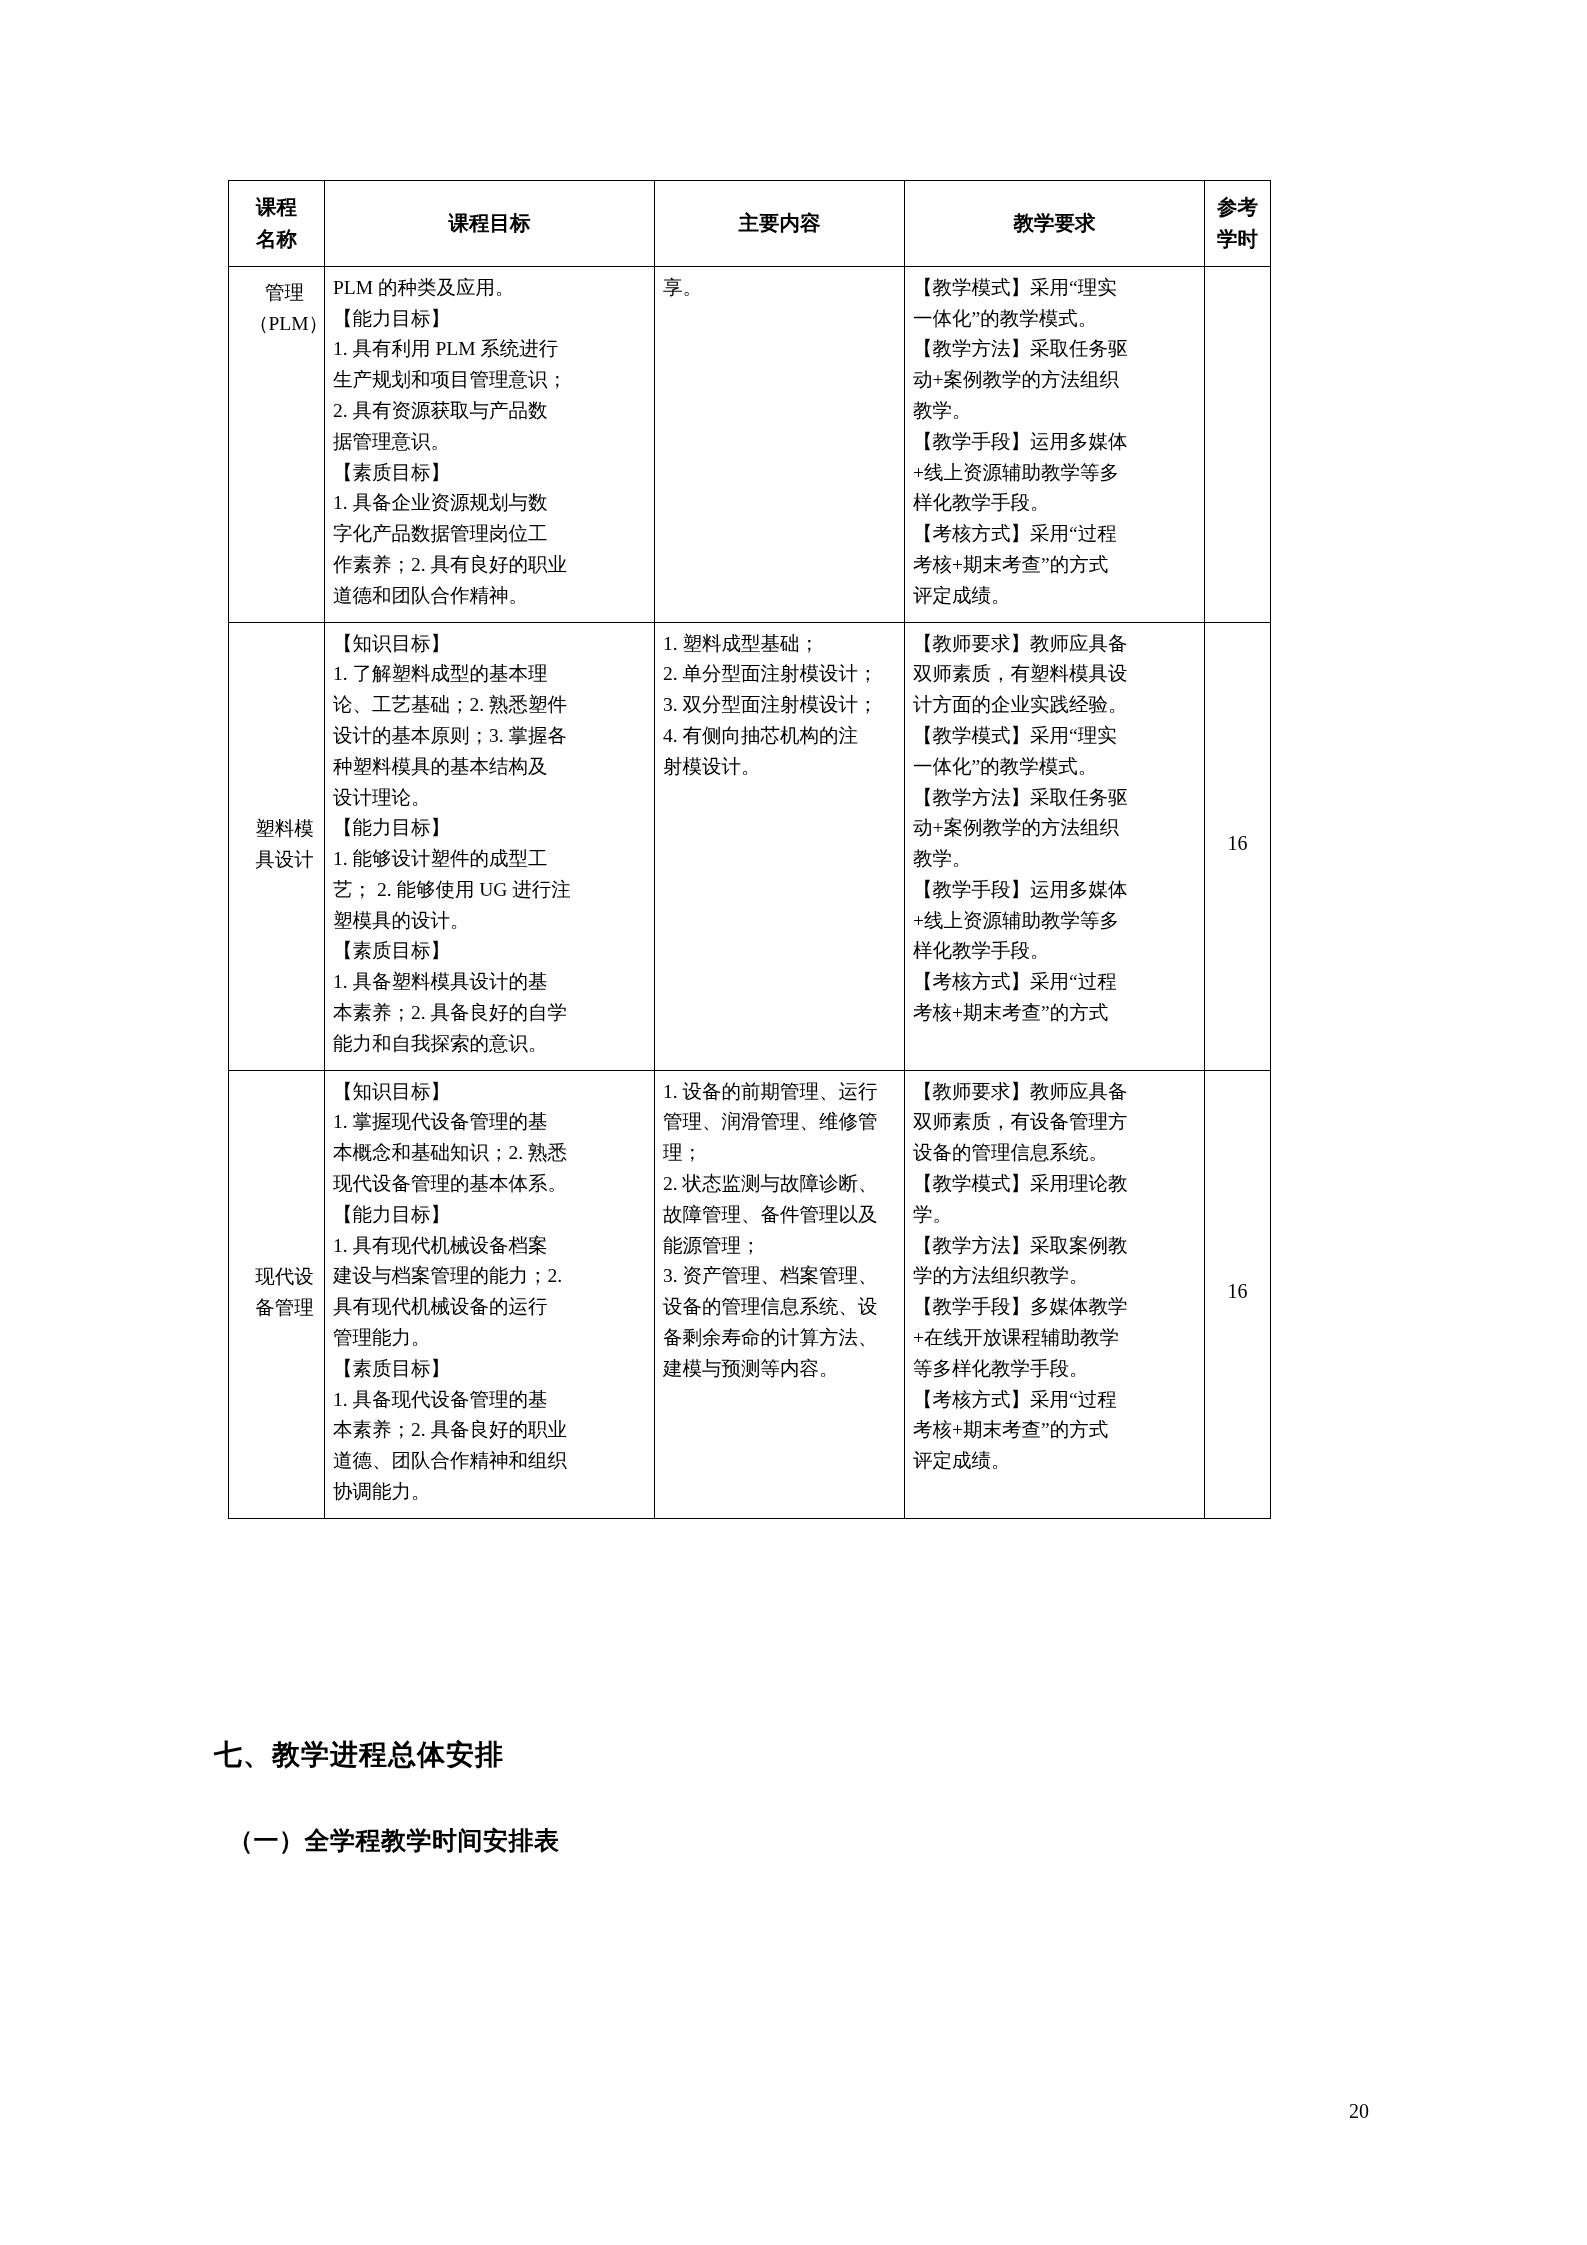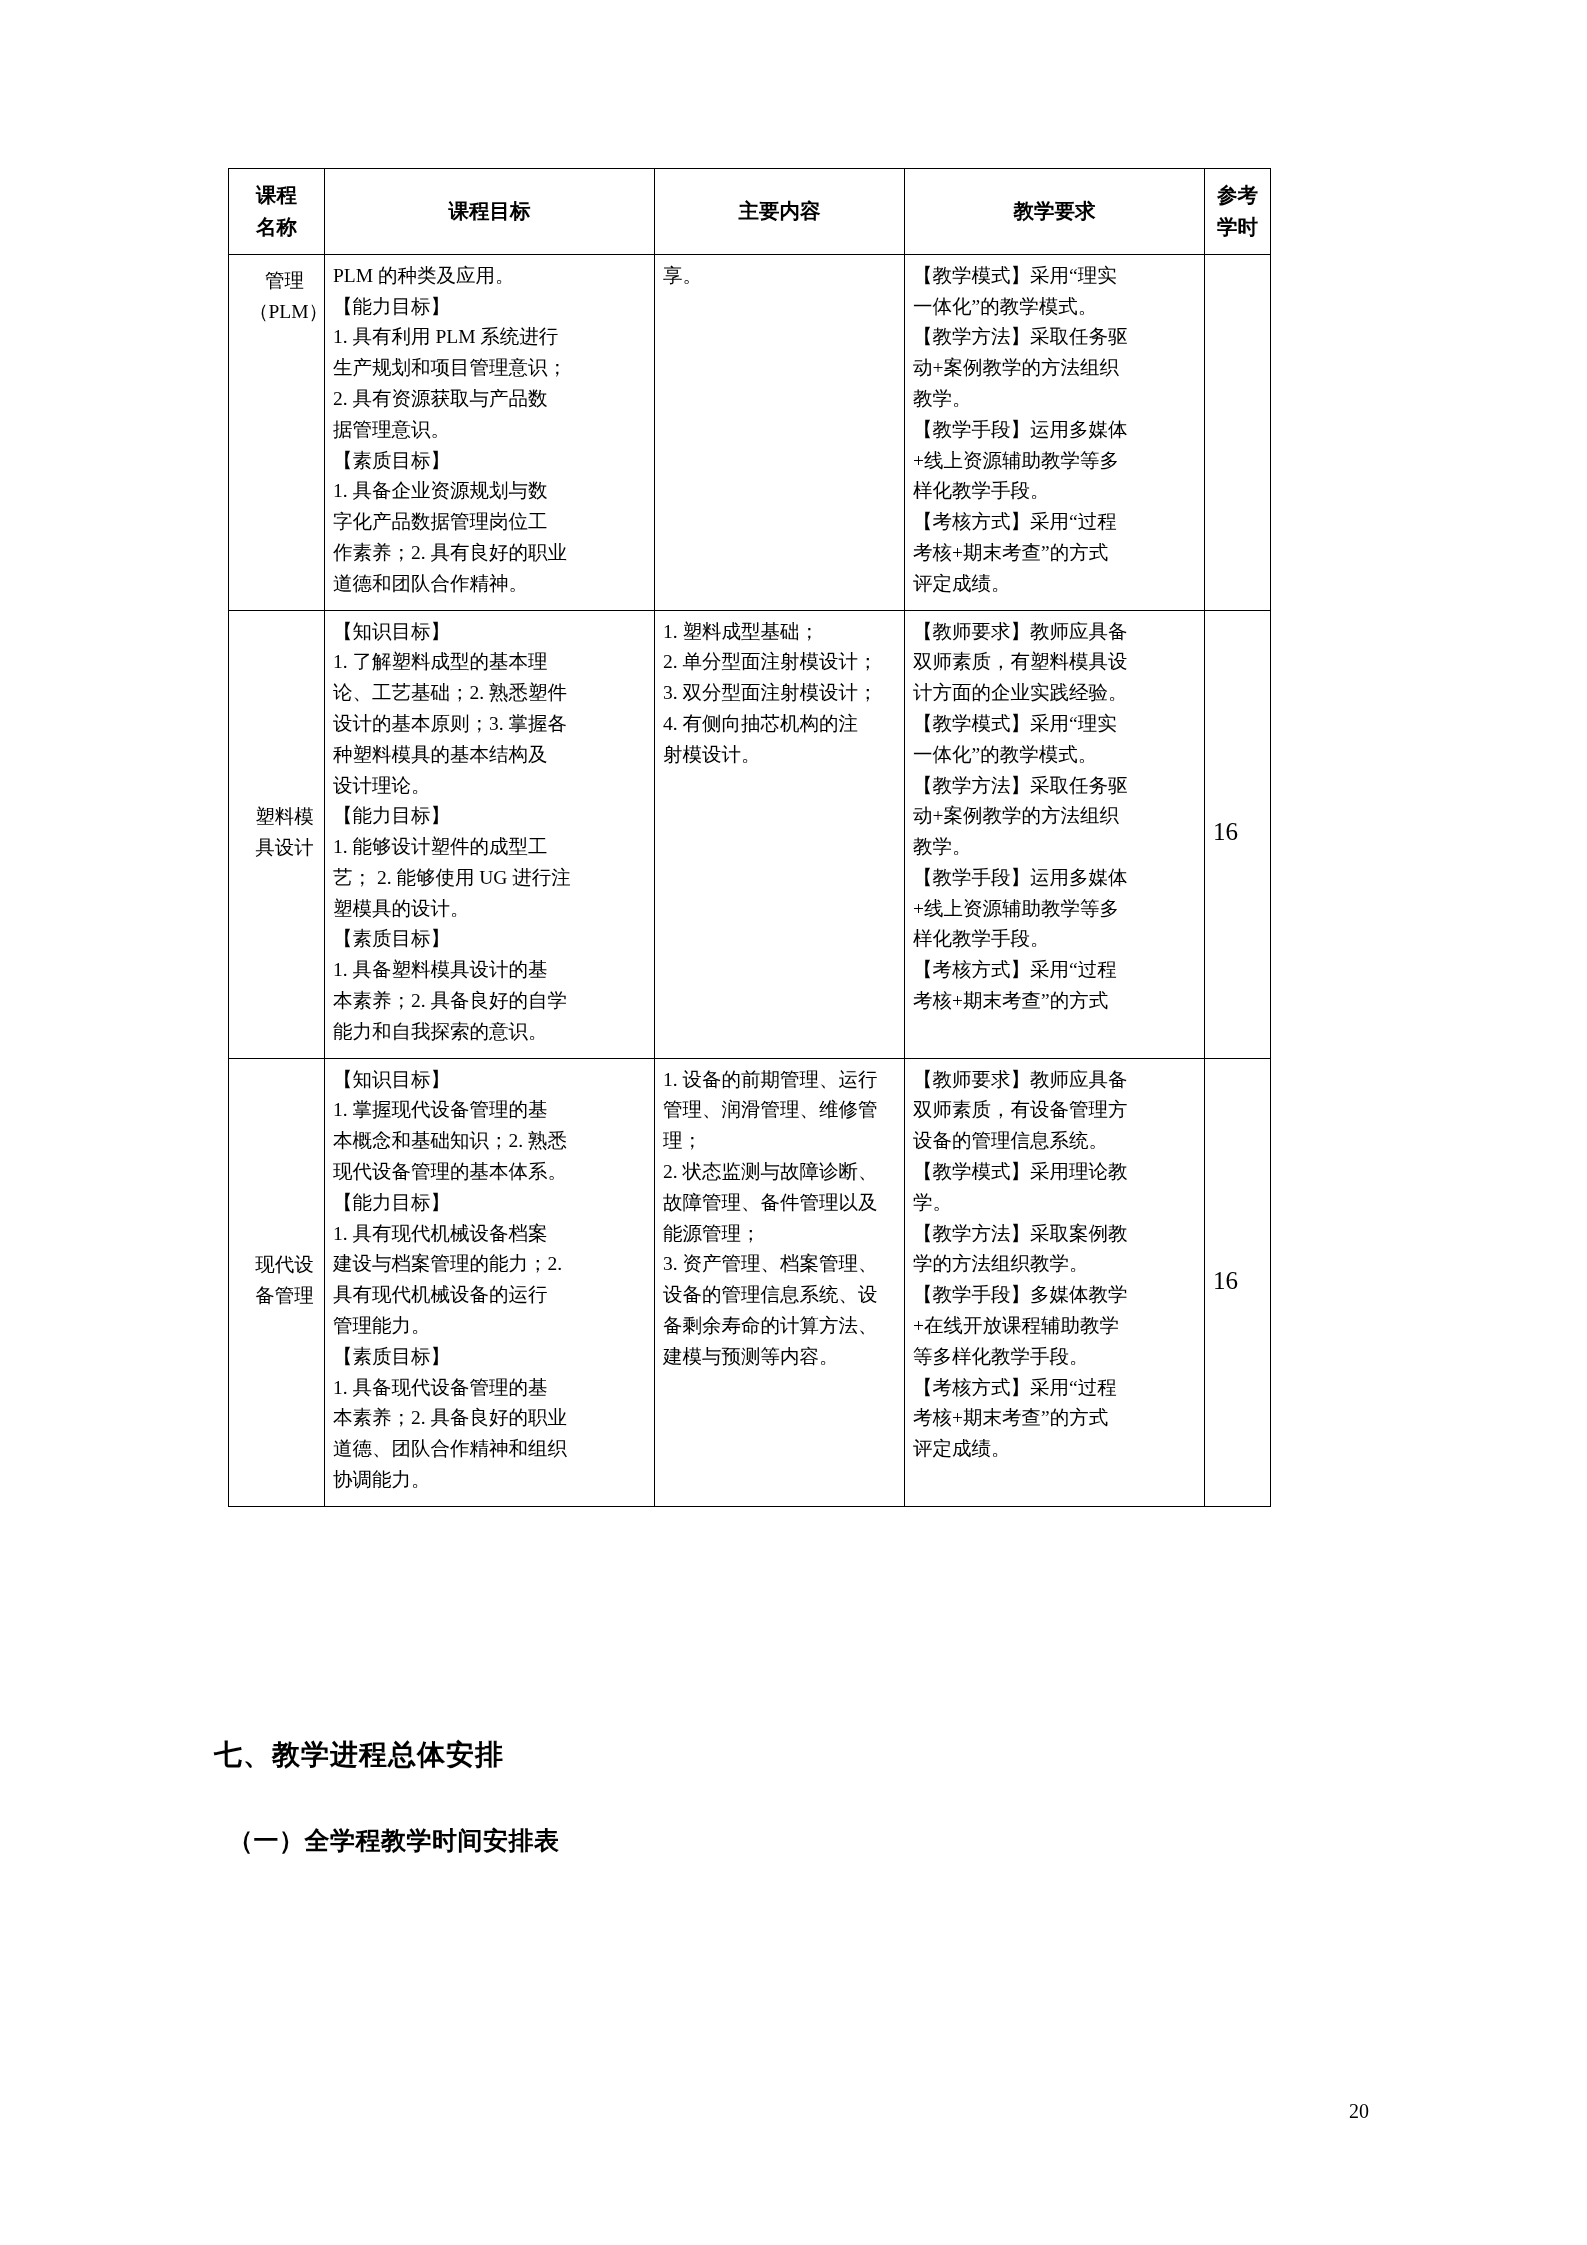--- a/index.html
+++ b/index.html
@@ -17,21 +17,21 @@
   .page {
     position: relative;
     width: 1587px;
     height: 2245px;
     box-sizing: border-box;
     padding: 0;
   }
   .doc-table {
     position: absolute;
     left: 228px;
-    top: 168px;
+    top: 180px;
     width: 1011px;
     border-collapse: collapse;
     table-layout: fixed;
   }
   .doc-table td, .doc-table th {
     border: 1px solid #000000;
     vertical-align: top;
     padding: 6px 8px 10px 8px;
     font-size: 19.5px;
     line-height: 1.58;
@@ -57,22 +57,23 @@
     font-size: 19.5px;
     line-height: 1.6;
     padding-left: 20px;
     padding-right: 4px;
   }
   td.cell-name.top-align {
     vertical-align: top;
     padding-top: 10px;
   }
   td.cell-hours {
+    text-align: center;
     vertical-align: middle;
-    font-size: 25px;
+    font-size: 20px;
   }
   .cell-text p {
     margin: 0;
     text-align: justify;
     text-justify: inter-ideograph;
   }
 
   .heading-1 {
     position: absolute;
     left: 214px;

